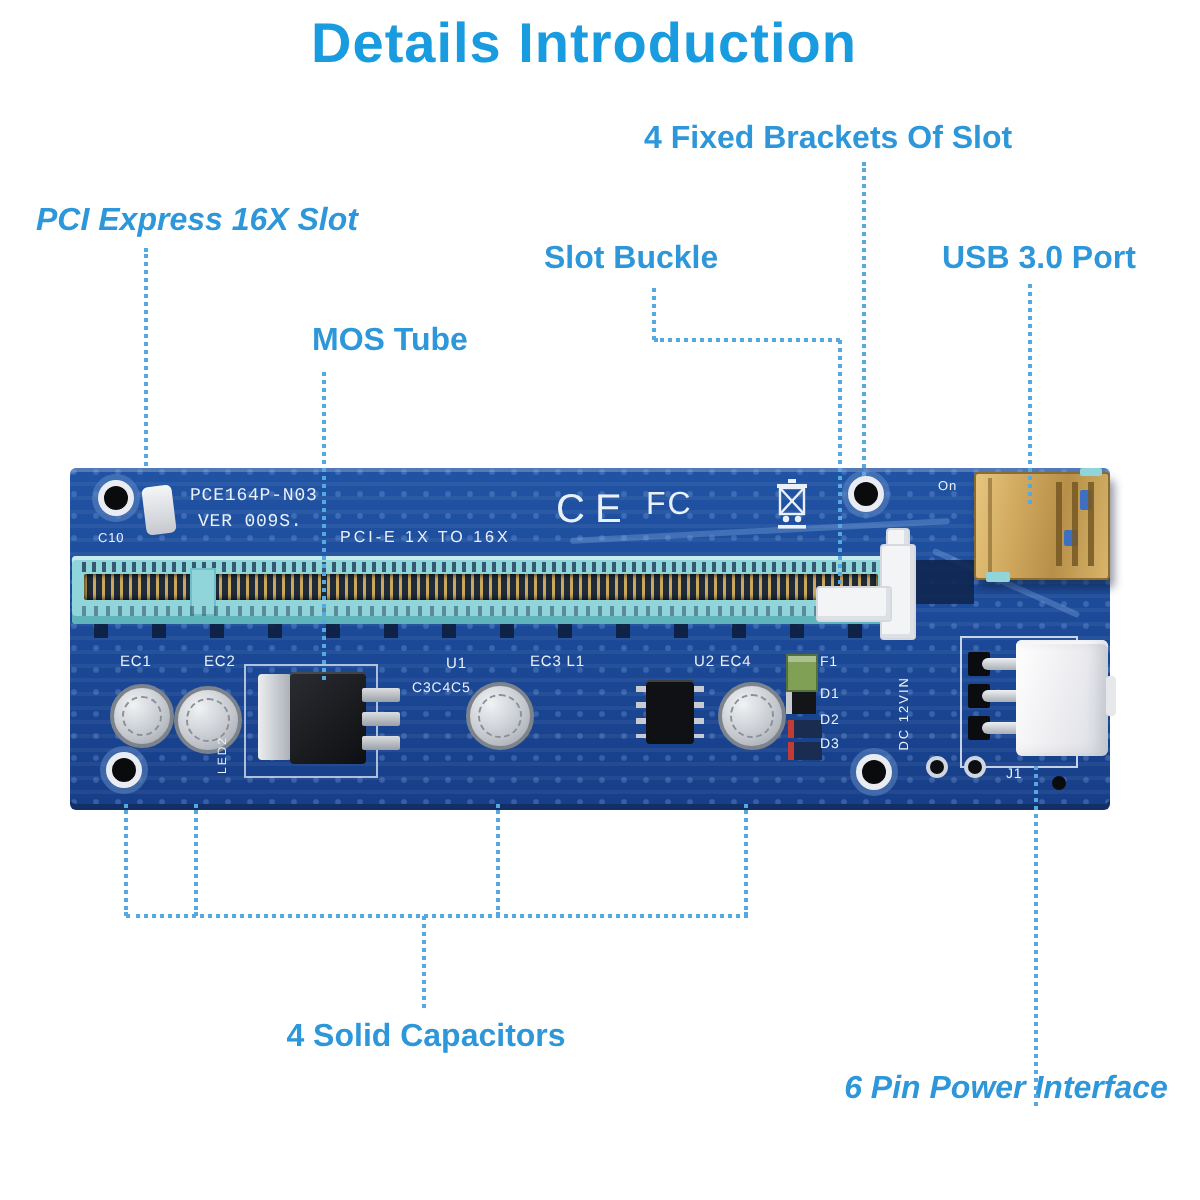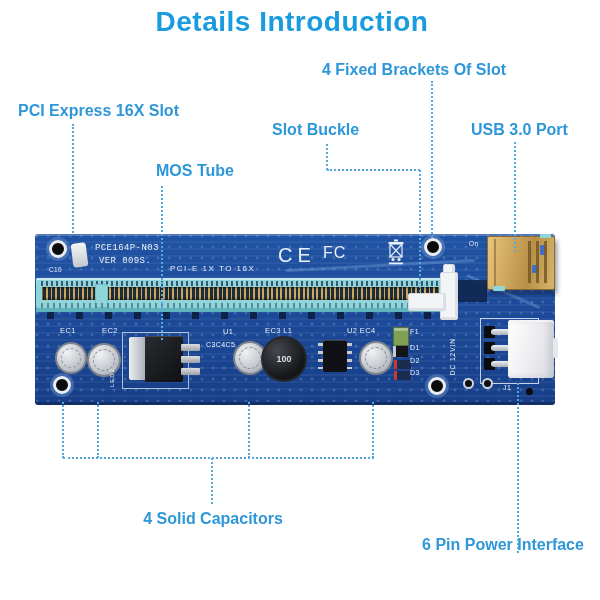--- a/index.html
+++ b/index.html
@@ -95,27 +95,27 @@
           background:linear-gradient(#f4f5f7,#c5c9cf);transform:rotate(-7deg);}
   .vtext{writing-mode:vertical-rl;transform:rotate(180deg);letter-spacing:1px;}
 </style>
 </head>
 <body>
 
 <div id="canvas">
 
   <div class="title">Details Introduction</div>
 
-  <div class="callout" style="left:18px;top:102px;">PCI Express 16X Slot</div>
+  <div class="callout" style="left:18px;top:102px;font-style:italic;">PCI Express 16X Slot</div>
   <div class="callout" style="left:125px;top:162px;margin-left:31px;">MOS Tube</div>
   <div class="callout" style="left:272px;top:121px;">Slot Buckle</div>
   <div class="callout" style="left:322px;top:61px;">4 Fixed Brackets Of Slot</div>
   <div class="callout" style="left:471px;top:121px;">USB 3.0 Port</div>
   <div class="callout" style="left:213px;top:510px;transform:translateX(-50%);">4 Solid Capacitors</div>
-  <div class="callout" style="left:503px;top:536px;transform:translateX(-50%);">6 Pin Power Interface</div>
+  <div class="callout" style="left:503px;top:536px;transform:translateX(-50%);font-style:italic;">6 Pin Power Interface</div>
 
   <div class="vline" style="left:72px;top:124px;height:109px;"></div>
   <div class="vline" style="left:161px;top:186px;height:154px;"></div>
   <div class="vline" style="left:326px;top:144px;height:26px;"></div>
   <div class="hline" style="left:327px;top:169px;width:93px;"></div>
   <div class="vline" style="left:419px;top:170px;height:122px;"></div>
   <div class="vline" style="left:431px;top:81px;height:157px;"></div>
   <div class="vline" style="left:514px;top:142px;height:110px;"></div>
   <div class="vline" style="left:517px;top:383px;height:170px;"></div>
   <div class="vline" style="left:62px;top:402px;height:56px;"></div>
@@ -190,23 +190,20 @@
     <div class="mos-leg" style="left:146px;top:110px;"></div>
     <div class="mos-leg" style="left:146px;top:122px;"></div>
     <div class="mos-leg" style="left:146px;top:134px;"></div>
     <div class="silk vtext" style="left:74px;top:134px;font-size:6px;">LED2</div>
 
     <div class="silk" style="left:168px;top:93px;font-size:7.5px;padding-left:20px;">U1</div>
     <div class="silk" style="left:207px;top:92px;font-size:7.5px;margin-left:23px;">EC3 L1</div>
     <div class="silk" style="left:171px;top:107px;font-size:7px;">C3C4C5</div>
     <div class="silk" style="left:312px;top:92px;font-size:7.5px;">U2 EC4</div>
 
-    <div class="inductor">
-        <span>100</span>
-      </div>
     <div class="ic"></div>
 
     <div class="fuse"></div>
     <div class="d1"></div>
     <div class="d23" style="left:359px;top:126px;"></div>
     <div class="d23" style="left:359px;top:137px;"></div>
     <div class="silk" style="left:375px;top:94px;font-size:7px;">F1</div>
     <div class="silk" style="left:375px;top:110px;font-size:7px;">D1</div>
     <div class="silk" style="left:375px;top:123px;font-size:7px;">D2</div>
     <div class="silk" style="left:375px;top:135px;font-size:7px;">D3</div>

